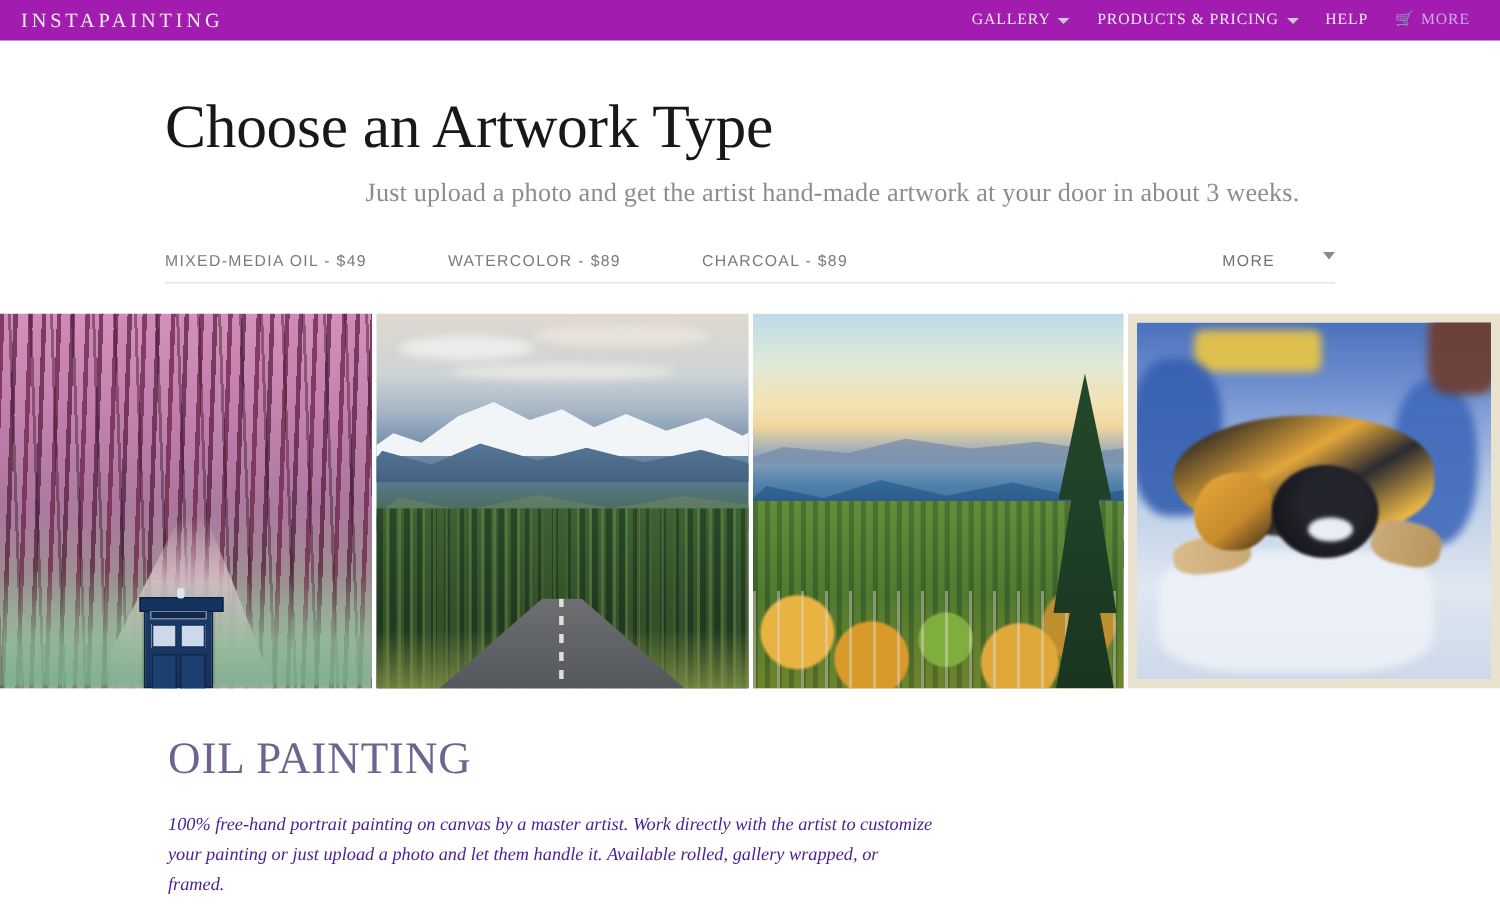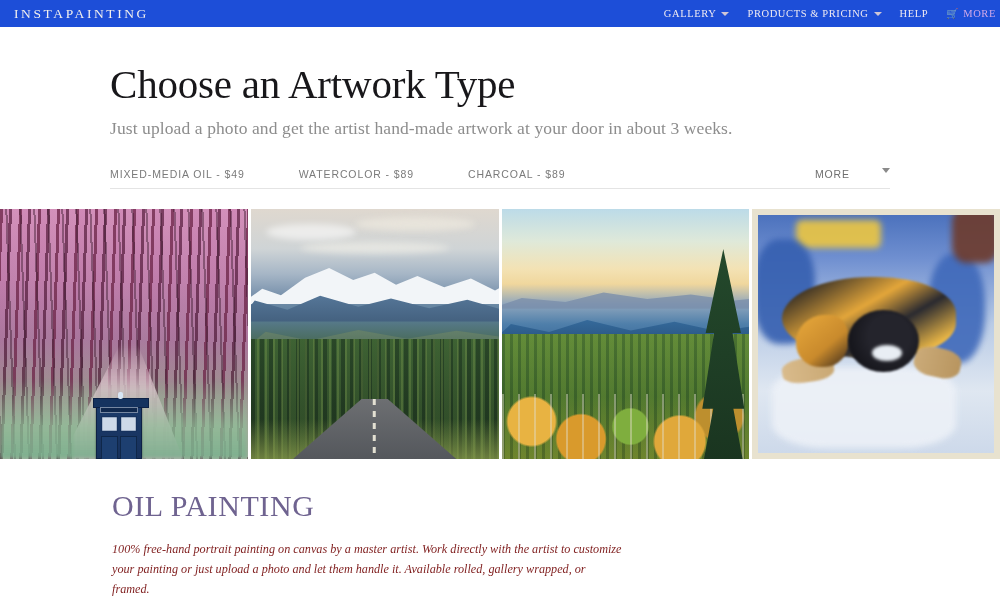--- a/index.html
+++ b/index.html
@@ -6,23 +6,23 @@
   html, body {
     width: 1000px; height: 610px;
     background: #ffffff;
     font-family: "Liberation Sans", sans-serif;
     overflow: hidden;
   }
 
   
   .navbar {
     height: 27px;
-    background: #1d4ed8;
+    background: #a21caf;
     display: flex; align-items: center;
-    padding: 0 0 0 14px;
+    padding: 0 16px 0 14px;
     position: relative;
   }
   .logo {
     font-family: "Liberation Serif", serif;
     font-size: 13.5px;
     letter-spacing: 2.6px;
     color: #f2f0ee;
     font-weight: 400;
     white-space: nowrap;
   }
@@ -62,20 +62,21 @@
     color: #18171a;
     letter-spacing: -0.2px;
     line-height: 1.05;
   }
   .subtitle {
     font-family: "Liberation Serif", serif;
     font-size: 17.5px;
     color: #8d8d8d;
     margin-top: 12px;
     letter-spacing: 0.1px;
+    text-align: center;
   }
 
   
   .tabs {
     margin: 20px 0 0 110px;
     width: 780px;
     display: flex;
     align-items: flex-end;
     border-bottom: 1px solid #e4e4e4;
     height: 30px;
@@ -331,21 +332,21 @@
     font-family: "Liberation Serif", serif;
     font-size: 30px;
     font-weight: 400;
     color: #6f6390;
     letter-spacing: 0.6px;
   }
   .desc {
     font-family: "Liberation Serif", serif;
     font-style: italic;
     font-size: 12.2px;
-    color: #7f1d1d;
+    color: #4c1d95;
     line-height: 1.62;
     margin-top: 17px;
     max-width: 510px;
   }
 </style>
 </head>
 <body>
 
 <div class="navbar">
   <div class="logo">INSTAPAINTING</div>

